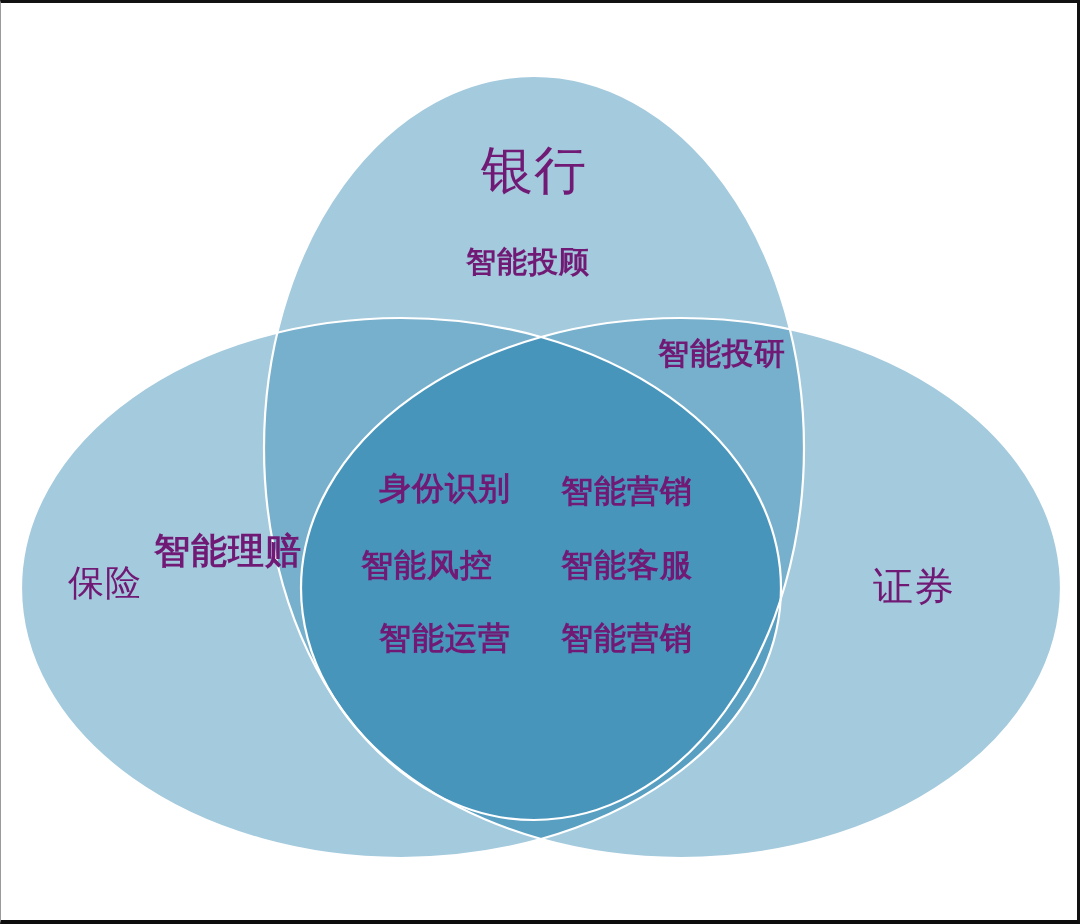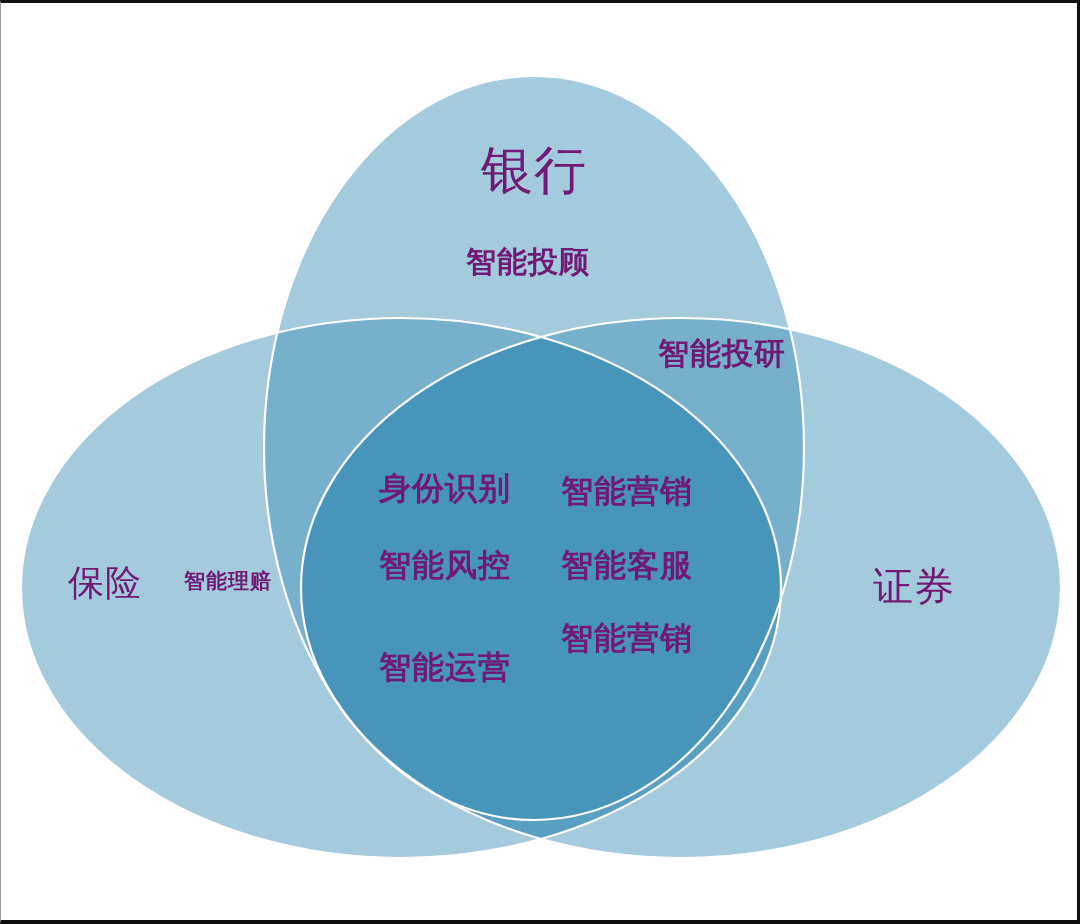--- a/index.html
+++ b/index.html
@@ -52,22 +52,22 @@
     <ellipse cx="680" cy="585" rx="380" ry="270" fill="none" stroke-width="2.2" stroke="#FFFFFF"></ellipse>
     <ellipse cx="533" cy="445" rx="270" ry="372" fill="none" stroke-width="2.2" stroke="#FFFFFF"></ellipse>
   </svg>
 
   <div class="lbl circle-title" style="left:533px;top:167px;font-size:52px;">银行</div>
   <div class="lbl circle-title" style="left:104px;top:580px;font-size:36px;">保险</div>
   <div class="lbl circle-title" style="left:913px;top:583px;font-size:40px;">证券</div>
 
   <div class="lbl feature" style="left:527px;top:259px;font-size:30px;">智能投顾</div>
   <div class="lbl feature" style="left:721px;top:350px;font-size:31px;">智能投研</div>
-  <div class="lbl feature" style="left:227px;top:577px;font-size:21px;">智能理赔</div>
+  <div class="lbl feature" style="left:227px;top:548px;font-size:36px;">智能理赔</div>
 
   <div class="lbl feature" style="left:444px;top:488px;font-size:32px;font-family:Liberation Mono, monospace;">身份识别</div>
   <div class="lbl feature" style="left:626px;top:488px;font-size:32px;">智能营销</div>
-  <div class="lbl feature" style="left:444px;top:562px;font-size:32px;">智能风控</div>
+  <div class="lbl feature" style="left:426px;top:562px;font-size:32px;">智能风控</div>
   <div class="lbl feature" style="left:626px;top:562px;font-size:32px;">智能客服</div>
-  <div class="lbl feature" style="left:444px;top:635px;font-size:32px;margin-top:29px;">智能运营</div>
+  <div class="lbl feature" style="left:444px;top:635px;font-size:32px;">智能运营</div>
   <div class="lbl feature" style="left:626px;top:635px;font-size:32px;">智能营销</div>
 
 </div>
 
 </body></html>

